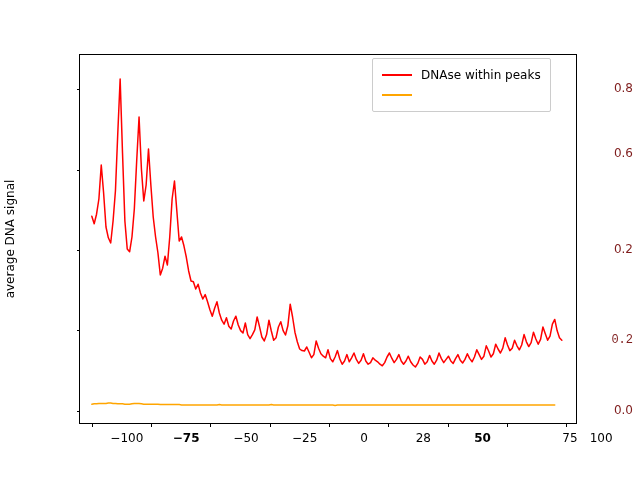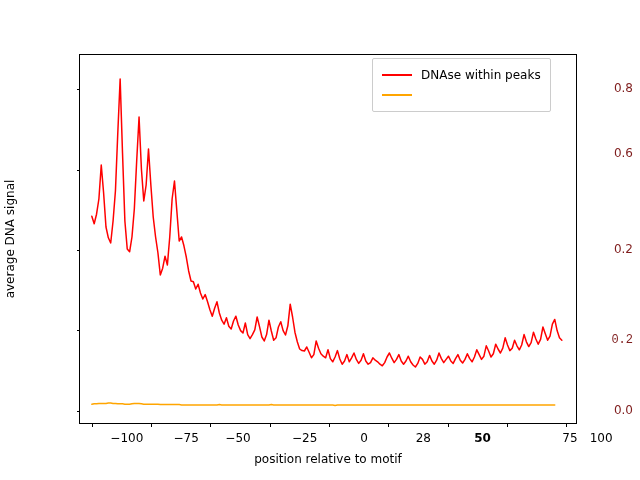--- a/index.html
+++ b/index.html
@@ -138,39 +138,38 @@
       <div class="tick-mark xtick-mark" style="left: 71.1429px;"></div>
       <div class="tick-mark xtick-mark" style="left: 130.429px;"></div>
       <div class="tick-mark xtick-mark" style="left: 189.714px;"></div>
       <div class="tick-mark xtick-mark" style="left: 249px;"></div>
       <div class="tick-mark xtick-mark" style="left: 308.286px;"></div>
       <div class="tick-mark xtick-mark" style="left: 367.571px;"></div>
       <div class="tick-mark xtick-mark" style="left: 426.857px;"></div>
       <div class="tick-mark xtick-mark" style="left: 486.143px;"></div>
     </div>
 
-  <div id="xlabel">position relative to motif</div>
 
   <div id="legend">
     <div class="legend-row">
       <span class="legend-swatch" style="border-top-color: rgb(255, 0, 0);"></span>
       <span class="legend-text">DNAse within peaks</span>
     </div>
     <div class="legend-row">
       <span class="legend-swatch" style="border-top-color: rgb(255, 165, 0);"></span>
     </div>
   </div>
 
 <div class="ytick-label" style="top: 409.924px;">0.0</div>
     <div class="ytick-label" style="top: 340px; font-family: Liberation Mono, monospace;">0.2</div>
     <div class="ytick-label" style="top: 249.054px;">0.2</div>
     <div class="ytick-label" style="top: 153px;">0.6</div>
     <div class="ytick-label" style="top: 88.1848px;">0.8</div>
     <div class="xtick-label" style="left: 90.8571px; top: 431px;">−100</div>
-    <div class="xtick-label" style="left: 150.143px; top: 431px;">−75</div>
-    <div class="xtick-label" style="left: 202px; top: 431px;">−50</div>
+    <div class="xtick-label" style="left: 150.143px; top: 431px; font-weight: bold;">−75</div>
+    <div class="xtick-label" style="left: 210px; top: 431px;">−50</div>
     <div class="xtick-label" style="left: 268.714px; top: 431px;">−25</div>
     <div class="xtick-label" style="left: 328px; top: 431px;">0</div>
     <div class="xtick-label" style="left: 387.286px; top: 431px;">28</div>
     <div class="xtick-label" style="left: 446.571px; top: 431px; font-weight: bold;">50</div>
     <div class="xtick-label" style="left: 534px; top: 431px;">75</div>
     <div class="xtick-label" style="left: 565.143px; top: 431px;">100</div>
   </div>
 
 </body></html>

